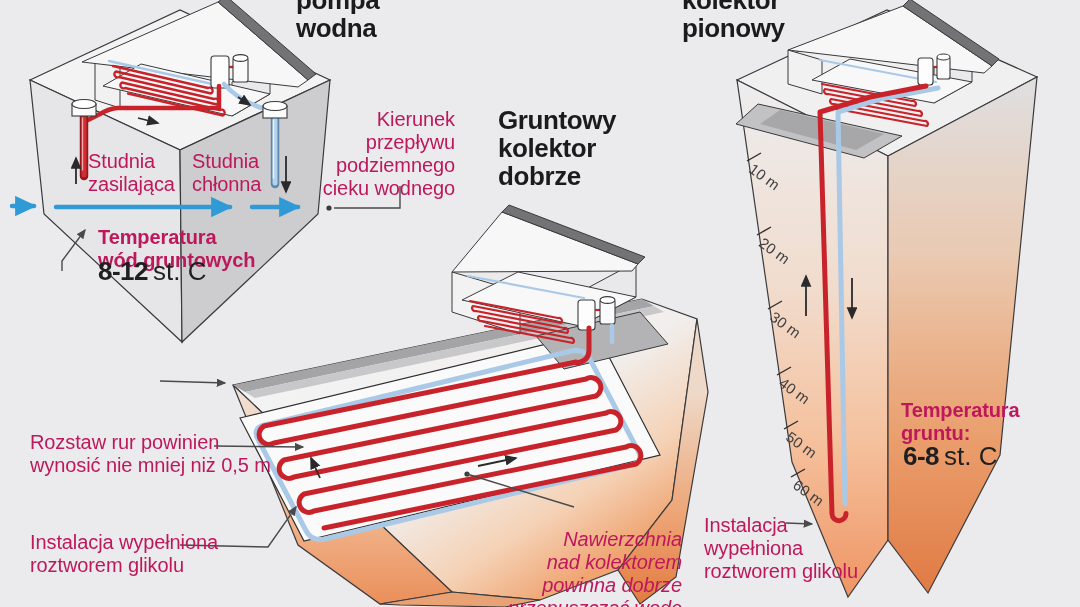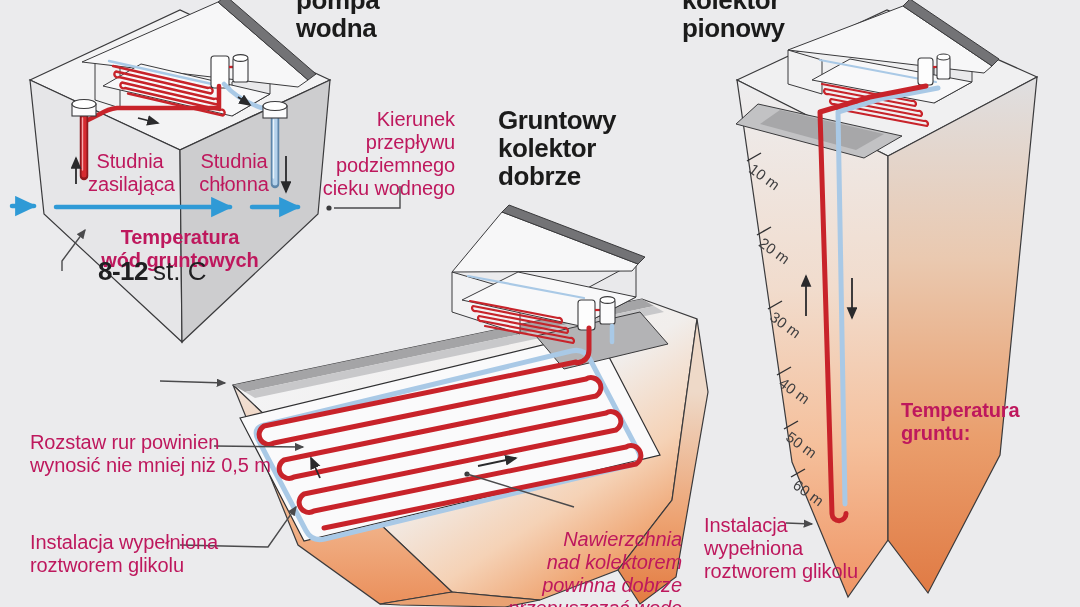--- a/index.html
+++ b/index.html
@@ -6,21 +6,21 @@
   #canvas{
     position:relative; width:1080px; height:607px; overflow:hidden;
     background:#ebebed;
     font-family:"Liberation Sans", sans-serif;
   }
   #art{position:absolute;left:0;top:0;}
   .lbl{
     position:absolute; font-size:20px; line-height:23px; color:#be185d;
     white-space:pre-line; letter-spacing:-0.1px;
   }
-  .lbl.center{text-align:center;}
+  .lbl.center{text-align:left;}
   .lbl.right{text-align:right;}
   .lbl.bold{font-weight:bold;}
   .title{
     position:absolute; font-size:26px; line-height:28px; font-weight:bold;
     color:#1b1b1b; letter-spacing:-0.4px; white-space:pre-line;
   }
   .temp-value{position:absolute; font-size:26px; color:#1f1f21; white-space:nowrap;}
   .temp-value .val{font-weight:bold; letter-spacing:-0.5px;}
   .temp-value .unit{font-weight:normal; margin-left:5px;}
   .depth{
@@ -240,20 +240,23 @@
 wynosić nie mniej niż 0,5 m</div>
 <div class="lbl" style="left:30px; top:531px;">Instalacja wypełniona
 roztworem glikolu</div>
 <div class="lbl right" style="right:398px; top:528px;font-style:italic;">Nawierzchnia
 nad kolektorem
 powinna dobrze
 przepuszczać wodę</div>
 
 <div class="lbl bold" style="left:901px; top:399px;">Temperatura
 gruntu:</div>
+<div class="temp-value" style="left:903px; top:441px;">
+  <span class="val">6-8</span><span class="unit">st. C</span>
+</div>
 <div class="lbl" style="left:704px; top:514px;">Instalacja
 wypełniona
 roztworem glikolu</div>
 
 <div class="depth" style="left:756px; top:160px;">10 m</div>
 <div class="depth" style="left:766px; top:234px;">20 m</div>
 <div class="depth" style="left:777px; top:308px;">30 m</div>
 <div class="depth" style="left:786px; top:374px;">40 m</div>
 <div class="depth" style="left:793px; top:428px;">50 m</div>
 <div class="depth" style="left:800px; top:476px;">60 m</div>

